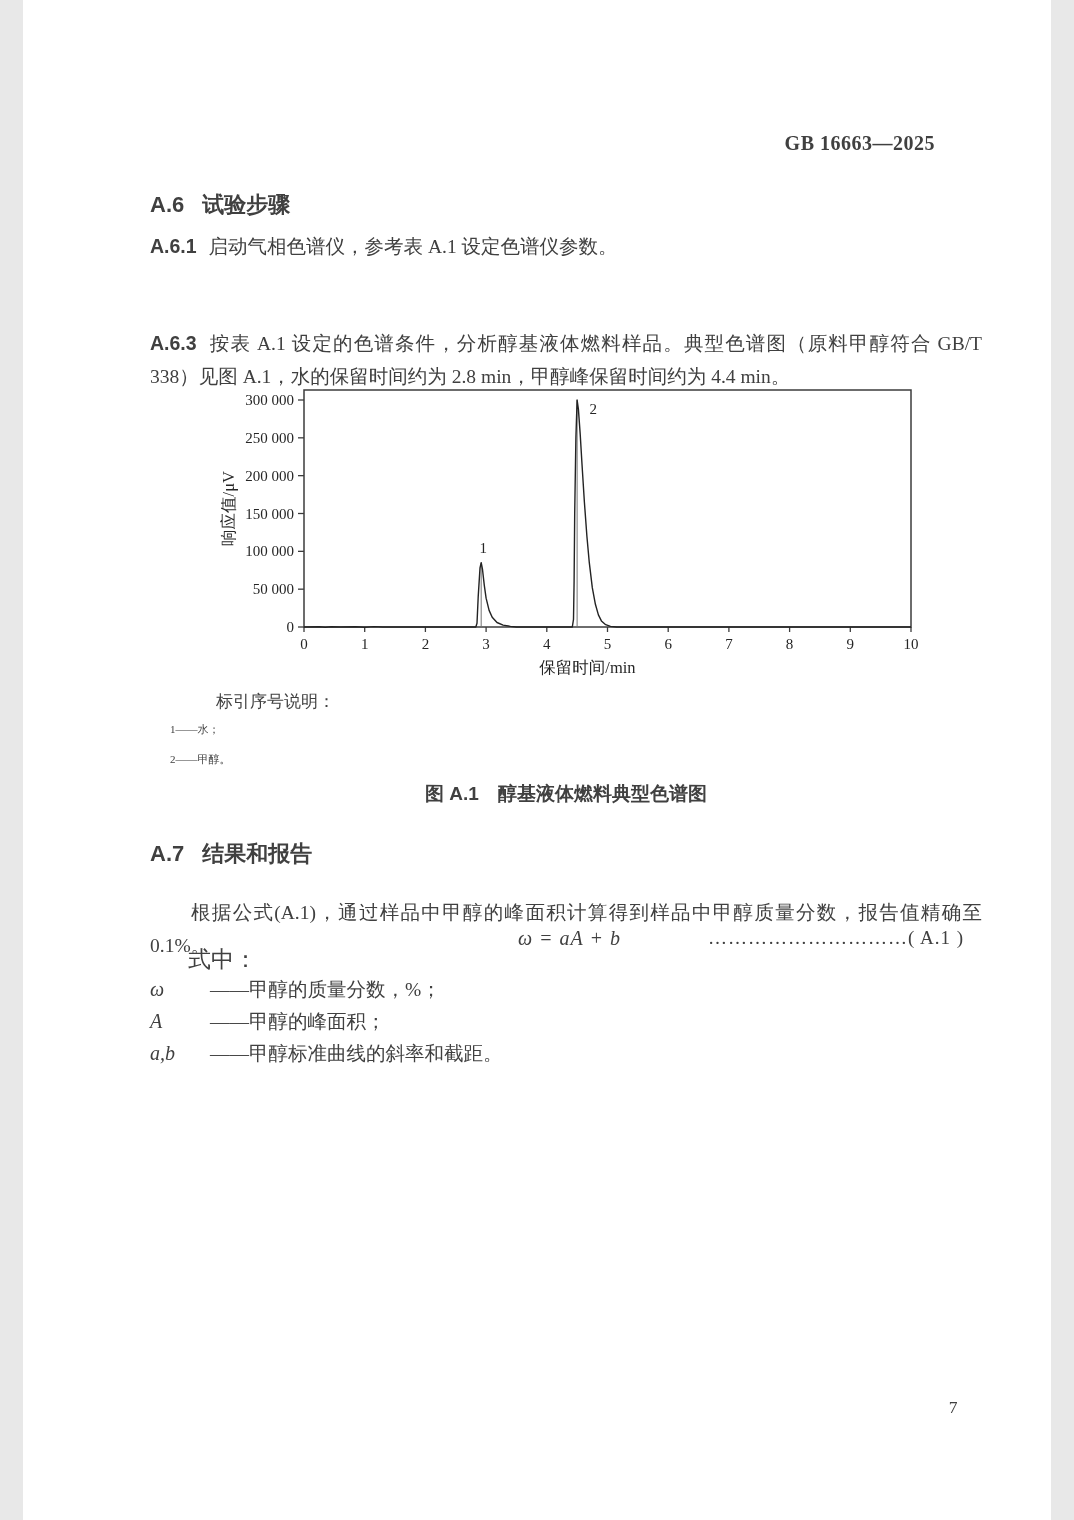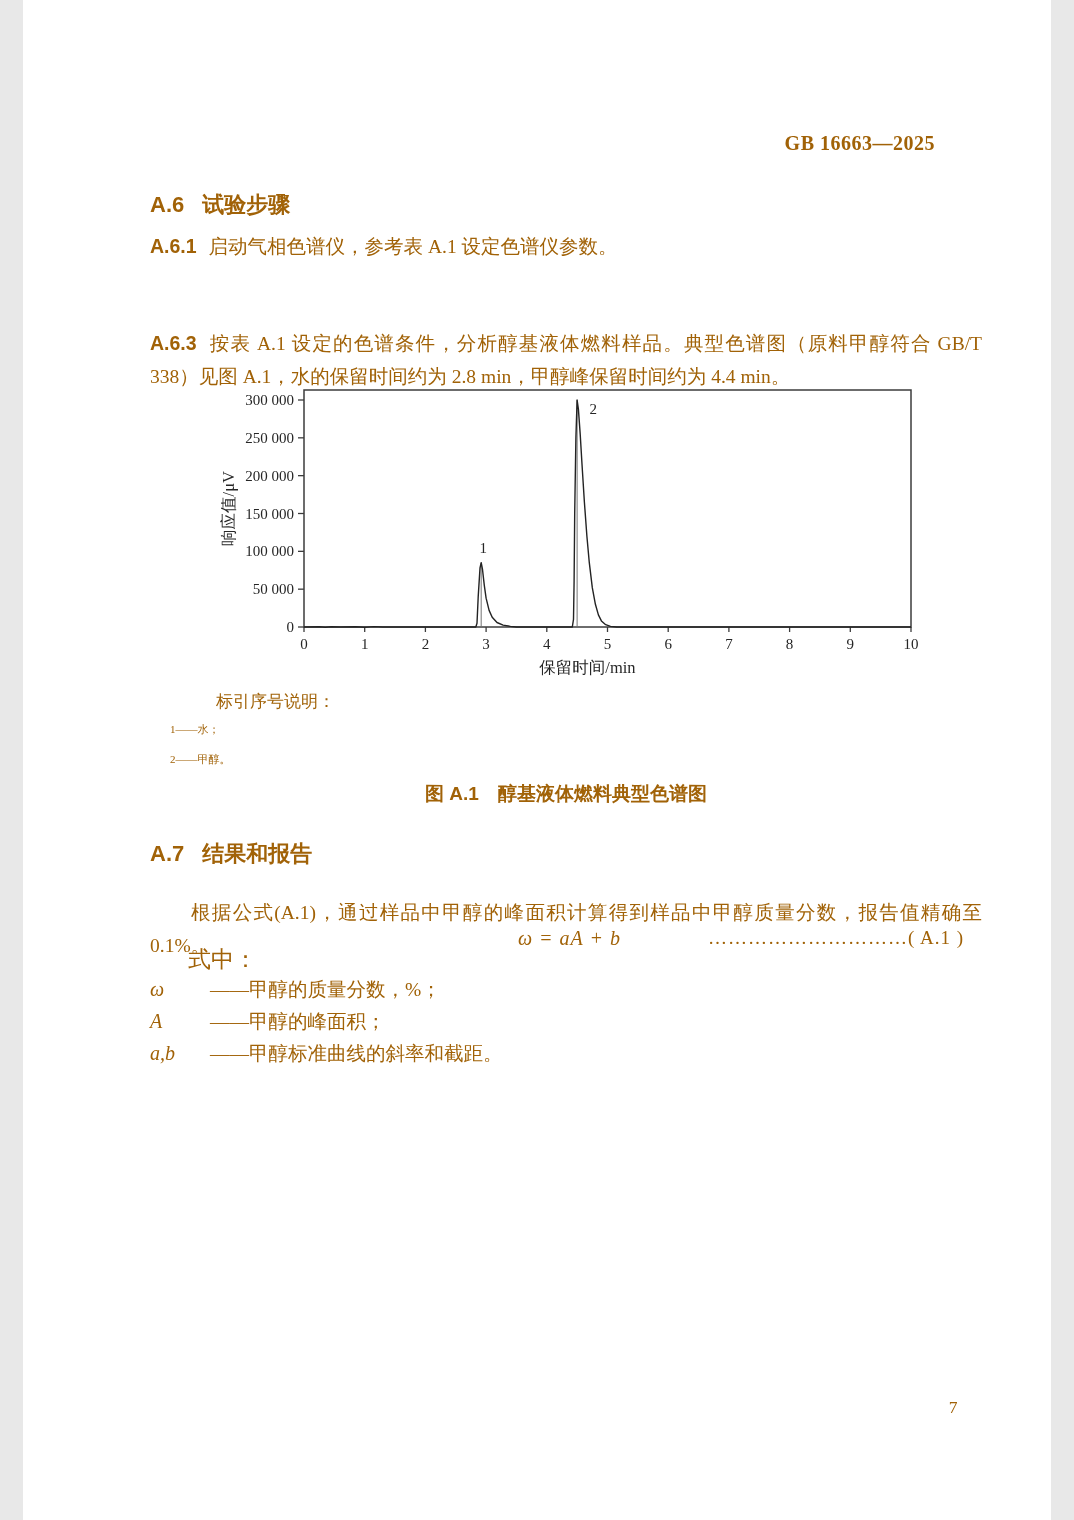--- a/index.html
+++ b/index.html
@@ -2,21 +2,21 @@
 <html lang="zh"><head>
 <meta charset="utf-8">
 <style>
   html,body{margin:0;padding:0;background:#e8e8e8;}
   .page{
     position:relative;
     width:1028px;height:1520px;
     margin:0 auto;
     background:#ffffff;
     font-family:"Liberation Serif","DejaVu Serif",serif;
-    color:#a16207;
+    color:#404040;
     overflow:hidden;
   }
   .abs{position:absolute;}
   .doc-number{
     top:132px;right:116px;
     font-size:20px;font-weight:bold;
     letter-spacing:0.5px;
   }
   .clause-heading{
     left:127px;width:832px;

